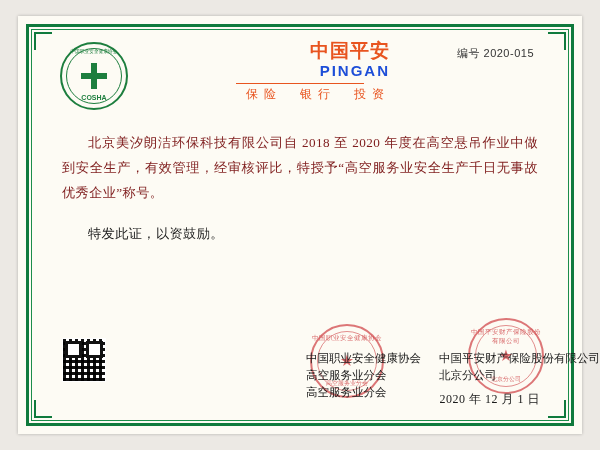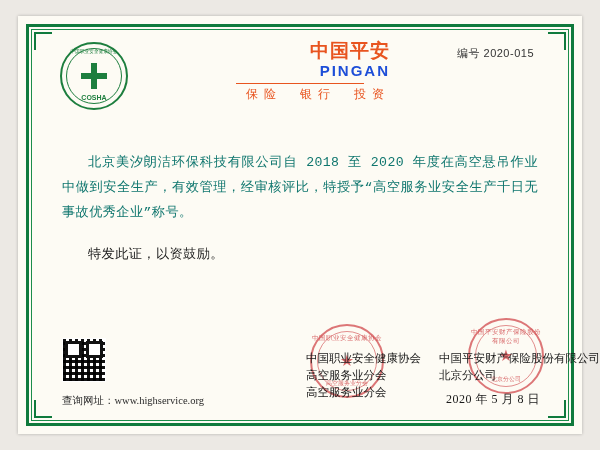--- a/index.html
+++ b/index.html
@@ -180,25 +180,25 @@
     font-family: "Liberation Serif", serif;
     font-size: 33px;
     font-weight: bold;
     color: #c4161c;
     letter-spacing: 3px;
     text-shadow: 0.5px 0.5px 0 #7e0d10;
   }
 
   
   .body-text {
-    margin: 38px 18px 0 18px;
-    font-family: Liberation Mono, monospace;
+    margin: 18px 18px 0 18px;
+    font-family: Liberation Serif, serif;
     font-size: 13.2px;
     line-height: 25px;
-    color: #0f766e;
+    color: #7f1d1d;
     text-align: justify;
     text-indent: 26px;
     letter-spacing: 0.4px;
   }
   .body-text2 {
     margin: 18px 18px 16px 18px;
     font-family: "Liberation Serif", serif;
     font-size: 13.2px;
     line-height: 22px;
     color: #1a1a1a;
@@ -383,18 +383,17 @@
           <div>高空服务业分会</div>
         </div>
         <div class="signer-col c2">
           <div>中国平安财产保险股份有限公司</div>
           <div>北京分公司</div>
         </div>
       </div>
     </div>
 
     <div class="footer">
-      <div class="footer-left">查询网址：www.highservice.org</div>
-      <div class="footer-right">2020 年 5 月 8 日</div>
+      <div class="footer-right">2020 年 12 月 1 日</div>
     </div>
 
   </div>
 </div>
 
 </body></html>

